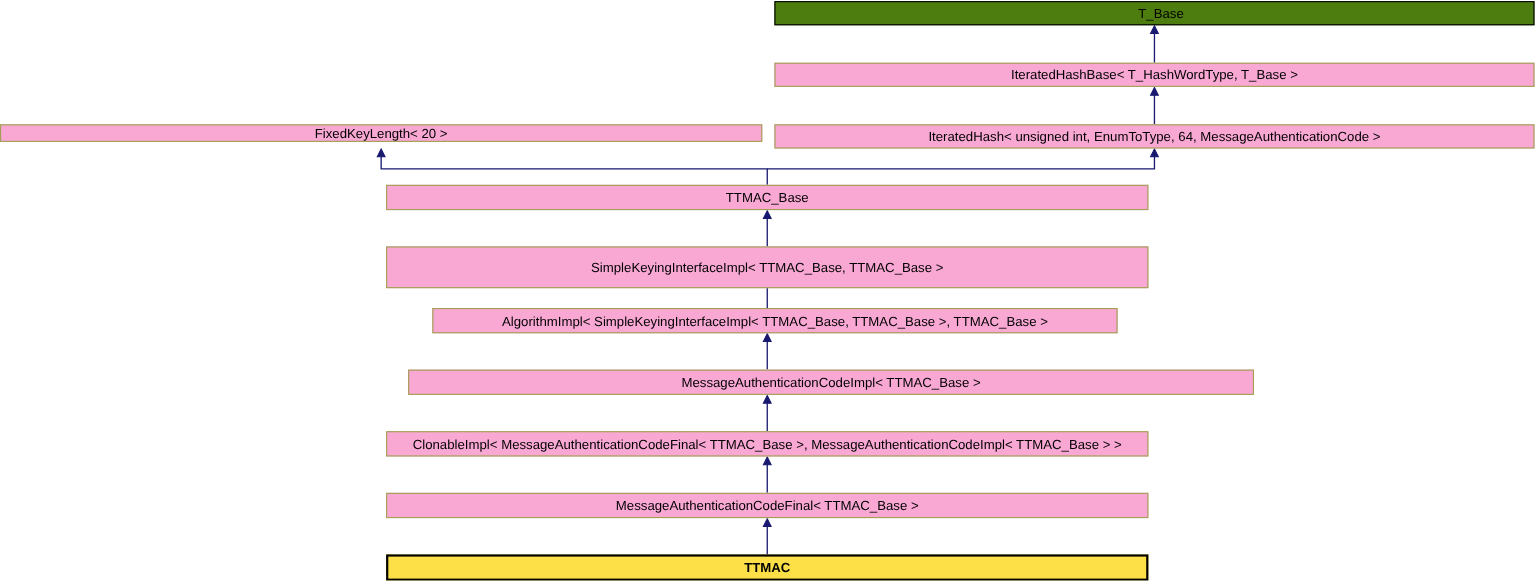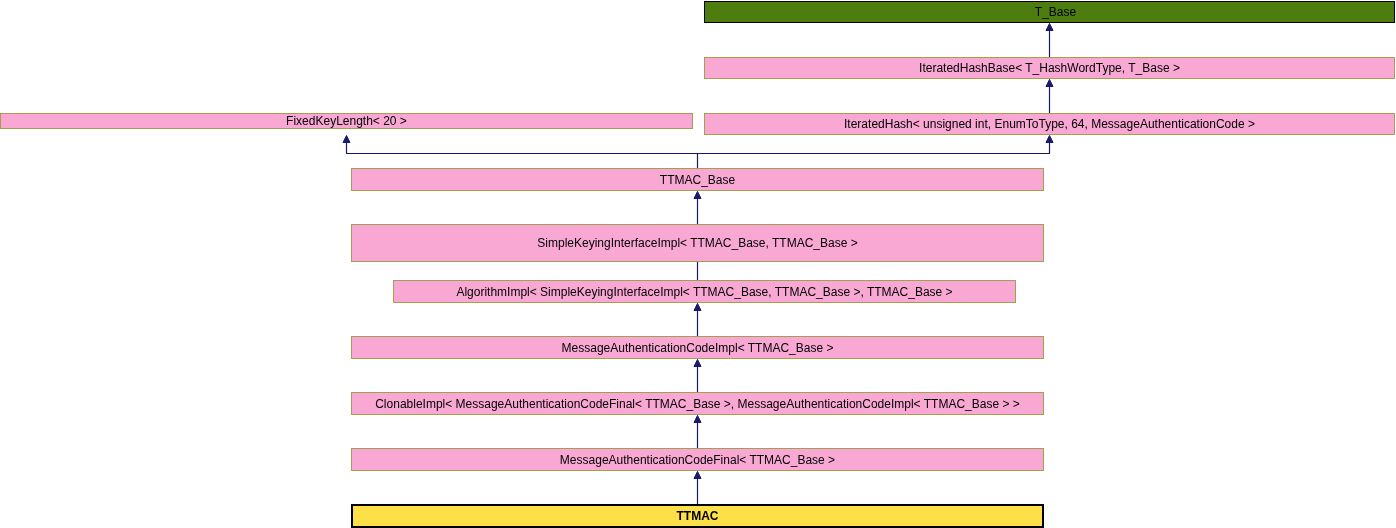--- a/index.html
+++ b/index.html
@@ -116,21 +116,21 @@
   <div class="node classbox" style="left:0px; top:113px; width:693px; height:16px;">FixedKeyLength&lt; 20 &gt;</div>
 
   <div class="node classbox" style="left:704px; top:113px; width:691px; height:22px;">IteratedHash&lt; unsigned int, EnumToType, 64, MessageAuthenticationCode &gt;</div>
 
   <div class="node classbox" style="left:351px; top:168px; width:693px; height:23px;">TTMAC_Base</div>
 
   <div class="node classbox" style="left:351px; top:224px; width:693px; height:38px;">SimpleKeyingInterfaceImpl&lt; TTMAC_Base, TTMAC_Base &gt;</div>
 
   <div class="node classbox" style="left:351px; top:280px; width:623px; height:23px;margin-left:42px;">AlgorithmImpl&lt; SimpleKeyingInterfaceImpl&lt; TTMAC_Base, TTMAC_Base &gt;, TTMAC_Base &gt;</div>
 
-  <div class="node classbox" style="left:351px; top:336px; width:693px; height:23px;">MessageAuthenticationCodeImpl&lt; TTMAC_Base &gt;</div>
+  <div class="node classbox" style="left:371px; top:336px; width:769px; height:23px;">MessageAuthenticationCodeImpl&lt; TTMAC_Base &gt;</div>
 
   <div class="node classbox" style="left:351px; top:448px; width:693px; height:23px;">MessageAuthenticationCodeFinal&lt; TTMAC_Base &gt;</div>
 
   <div class="node classbox" style="left:351px; top:392px; width:693px; height:23px;">ClonableImpl&lt; MessageAuthenticationCodeFinal&lt; TTMAC_Base &gt;, MessageAuthenticationCodeImpl&lt; TTMAC_Base &gt; &gt;</div>
 
   <div class="node currentbox" style="left:351px; top:504px; width:693px; height:24px;">TTMAC</div>
 
 </div>
 
 </body></html>

